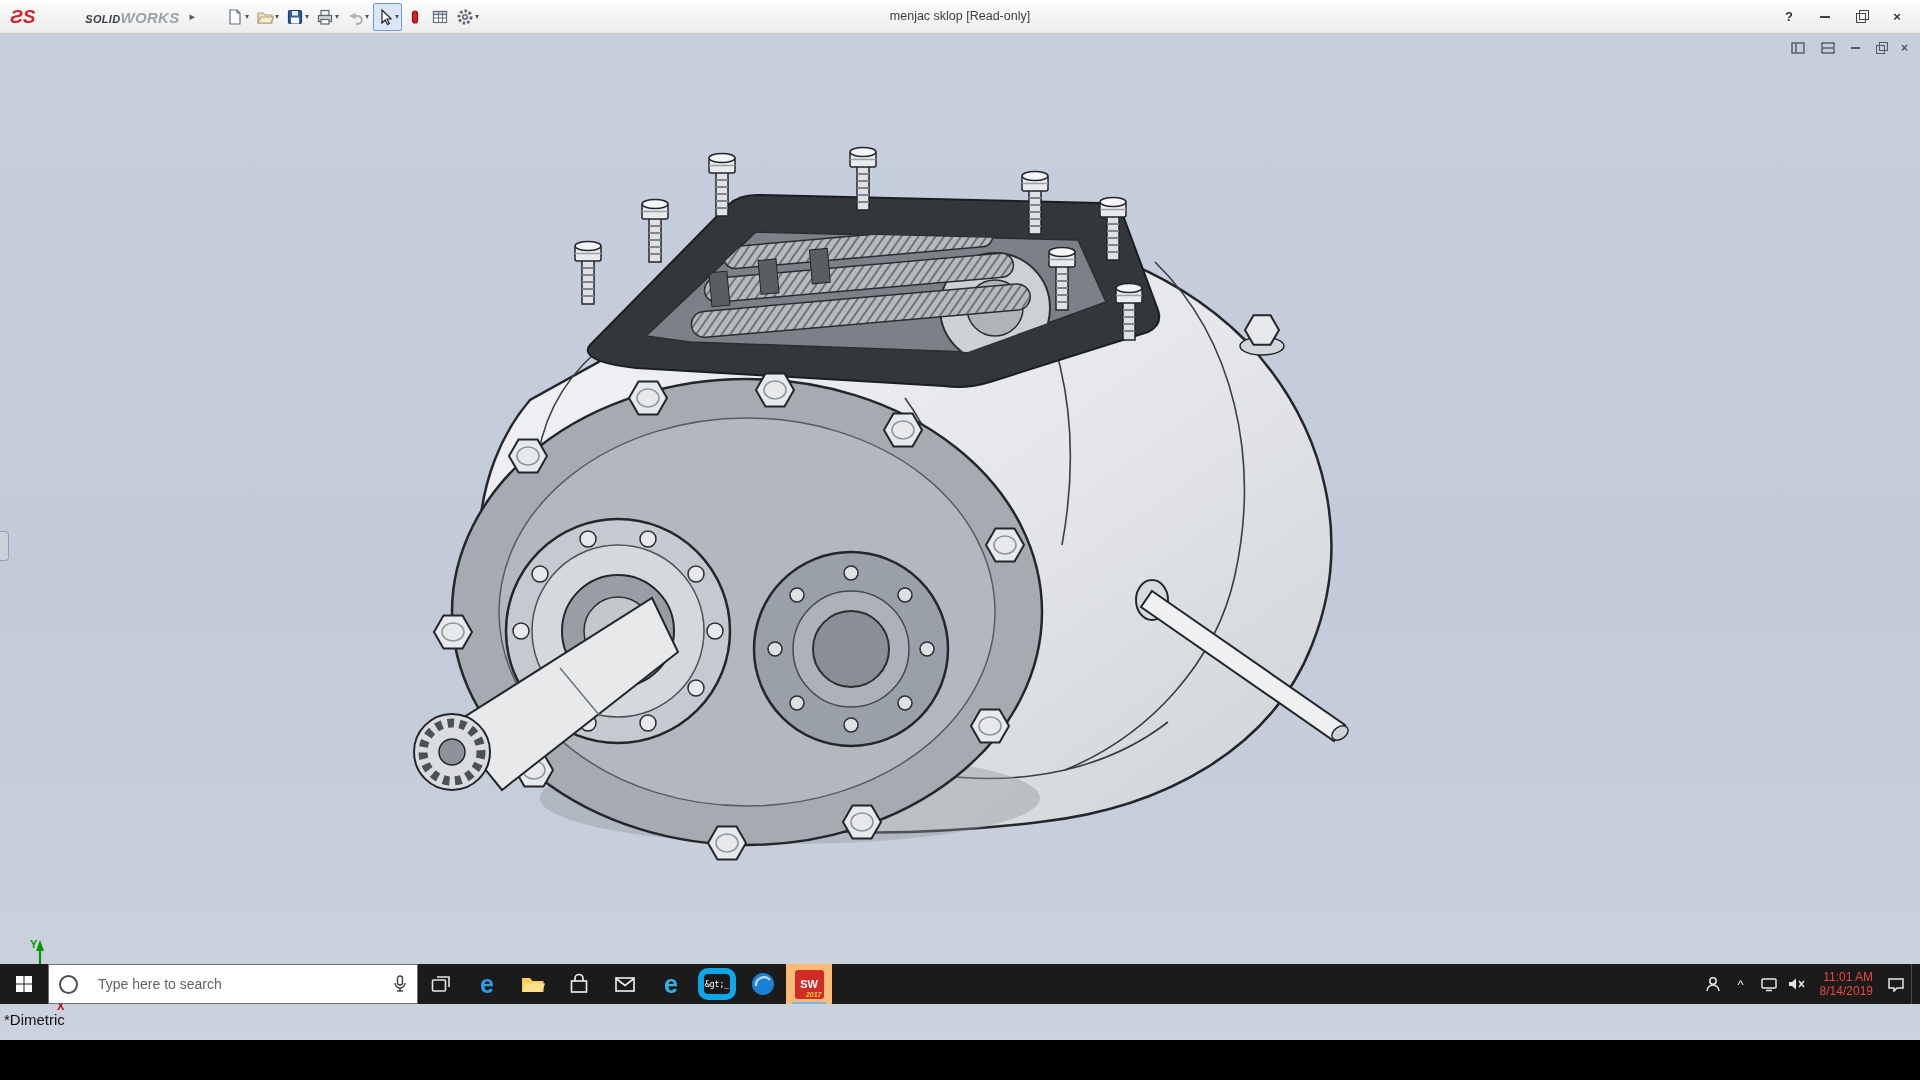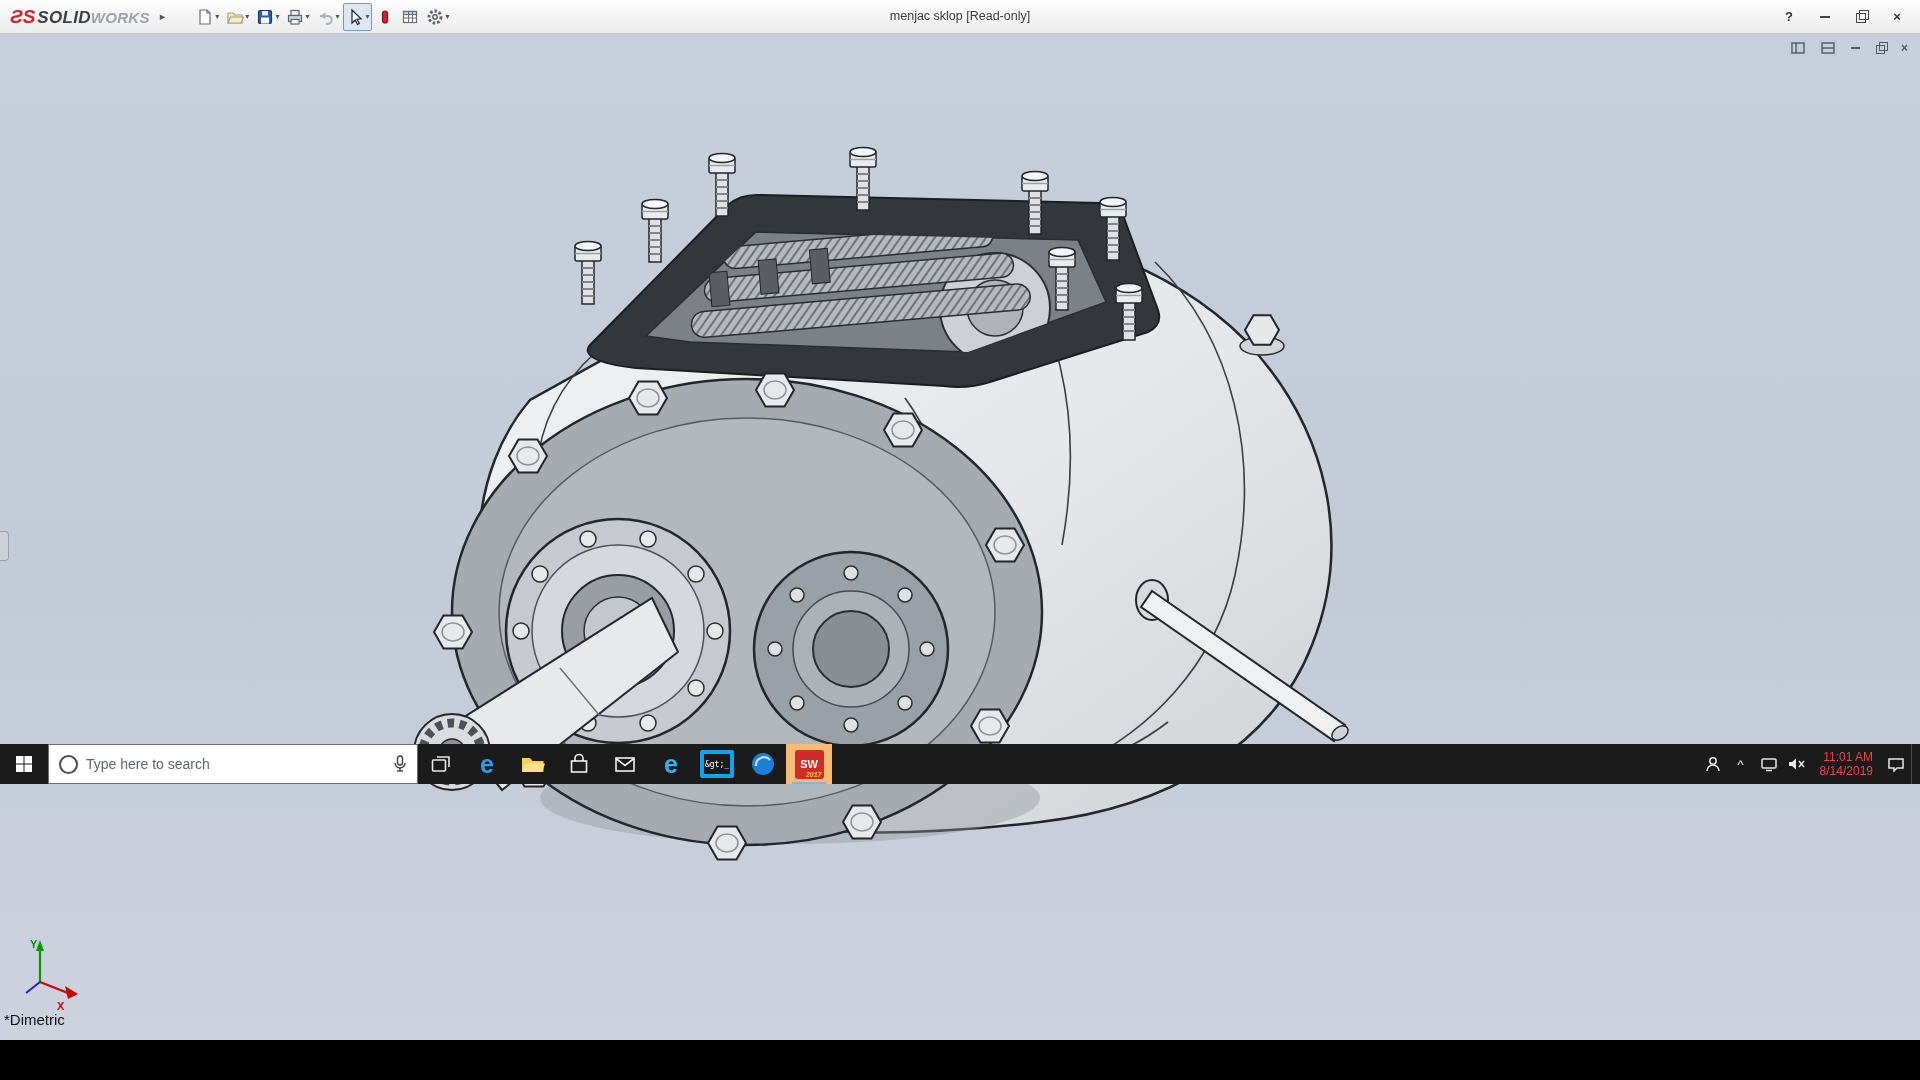--- a/index.html
+++ b/index.html
@@ -1,23 +1,23 @@
 <!DOCTYPE html>
 <html><head>
 <meta charset="utf-8">
 <style>
   html,body{margin:0;padding:0;}
   body{width:1920px;height:1080px;overflow:hidden;font-family:"Liberation Sans",sans-serif;background:#000;}
-  .screen{position:relative;width:1920px;height:784px;}
+  .screen{position:relative;width:1920px;height:1004px;}
 
   
   .titlebar{position:absolute;top:0;left:0;right:0;height:33px;background:linear-gradient(#fdfdfd,#ececec);border-bottom:1px solid #c7c7c7;display:flex;align-items:center;z-index:30;}
   .brand{display:flex;align-items:baseline;padding-left:10px;white-space:nowrap;}
   .brand-icon{color:#d2232a;font-weight:bold;font-style:italic;font-size:19px;margin-right:2px;}
-  .brand-solid{font-weight:bold;font-style:italic;font-size:17px;color:#3a3f45;letter-spacing:.3px;}
+  .brand-solid{font-weight:bold;font-style:italic;font-size:11px;color:#3a3f45;letter-spacing:.3px;margin-left:48px;}
   .brand-works{font-weight:bold;font-style:italic;font-size:15px;color:#9aa2ab;letter-spacing:.3px;}
   .flyout{margin-left:10px;color:#555;font-size:11px;}
   .toolbar{display:flex;align-items:center;margin-left:28px;gap:1px;}
   .tb-btn{display:flex;align-items:center;height:26px;padding:0 2px;border:1px solid transparent;border-radius:2px;}
   .tb-btn.selected{border:1px solid #6f9ad1;background:#dbe7f7;}
   .tb-caret{font-size:8px;color:#555;margin-left:1px;}
   .doc-title{position:absolute;left:50%;transform:translateX(-50%);top:0;height:33px;line-height:33px;font-size:12.5px;color:#3c3c3c;pointer-events:none;}
   .win-controls{margin-left:auto;display:flex;align-items:center;gap:22px;padding-right:16px;}
   .wc{display:flex;align-items:center;justify-content:center;height:20px;min-width:14px;color:#333;font-size:13px;font-weight:bold;}
   .ic-min{width:10px;height:2px;background:#444;}
@@ -32,33 +32,33 @@
   .dc .ic-min{background:#4d5a68;width:9px;}
   .dc .ic-restore{border-color:#4d5a68;width:7px;height:7px;}
   .dc .ic-restore::before{border-color:#4d5a68;width:7px;height:7px;}
   .dc-close{font-size:12px;font-weight:bold;color:#4d5a68;}
   .view-label{position:absolute;left:4px;bottom:12px;font-size:15px;color:#101010;}
   .left-handle{position:absolute;left:0;top:498px;width:8px;height:28px;background:#ccd1d9;border:1px solid #98a0ab;border-left:none;border-radius:0 4px 4px 0;}
 
   
   .taskbar{position:absolute;bottom:0;left:0;right:0;height:40px;background:#1b1b1b;display:flex;align-items:stretch;z-index:40;}
   .tb-start{width:48px;display:flex;align-items:center;justify-content:center;}
-  .tb-search{width:348px;background:#fff;border:1px solid #6e6e6e;display:flex;align-items:center;padding:0 10px;gap:6px;}
+  .tb-search{width:348px;background:#fff;border:1px solid #6e6e6e;display:flex;align-items:center;padding:0 10px;gap:18px;}
   .tb-search input{flex:1;border:none;outline:none;font-size:14px;color:#444;font-family:"Liberation Sans",sans-serif;background:transparent;}
   .tb-search input::placeholder{color:#5f6368;opacity:1;}
   .search-ring{width:15px;height:15px;border:2px solid #4a4f54;border-radius:50%;}
   .apps{display:flex;}
   .app{width:46px;display:flex;align-items:center;justify-content:center;position:relative;}
   .app.active{background:#fdba74;}
   .app.active::after{content:"";position:absolute;left:6px;right:6px;bottom:0;height:2px;background:#76b9ed;}
   .edge-e{font-size:25px;font-weight:bold;color:#2b9fe6;line-height:1;}
   .ie-e{font-size:25px;font-weight:bold;color:#35b2e8;line-height:1;}
   .sw-icon{width:29px;height:29px;background:#cf2b27;border-radius:3px;position:relative;color:#fff;font-weight:bold;font-size:11px;display:flex;align-items:center;justify-content:center;}
   .sw-year{position:absolute;bottom:1px;right:2px;font-size:7px;color:#ffd23e;font-weight:bold;font-style:italic;}
-  .term-icon{width:26px;height:20px;background:#191919;border:4px solid #0ea5e9;border-radius:2px;display:flex;align-items:center;justify-content:center;}
+  .term-icon{width:26px;height:20px;background:#191919;border:6px solid #0ea5e9;border-radius:10px;display:flex;align-items:center;justify-content:center;}
   .term-glyph{color:#fff;font-size:8px;font-family:"DejaVu Sans Mono",monospace;}
   .tray{margin-left:auto;display:flex;align-items:center;gap:2px;padding-right:2px;}
   .tray-item{min-width:26px;height:40px;display:flex;align-items:center;justify-content:center;color:#e8e8e8;font-size:13px;}
   .clock{color:#ef4444;font-size:12px;line-height:14px;text-align:right;padding:0 8px;}
   .show-desktop{width:6px;border-left:1px solid #4a4a4a;height:40px;}
 </style>
 </head>
 <body>
 
 <div class="screen">

